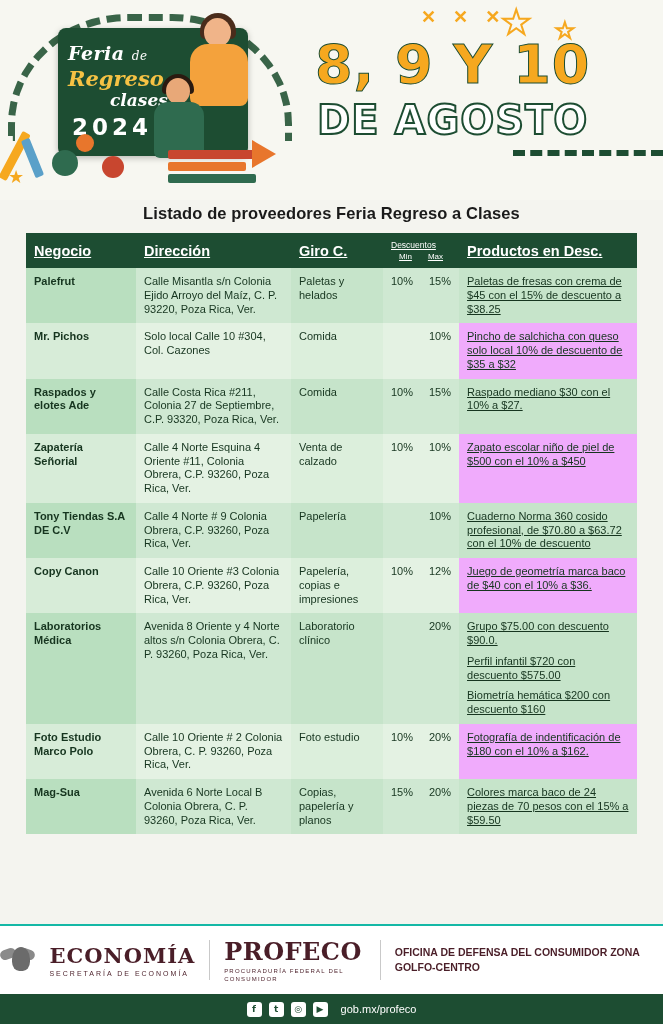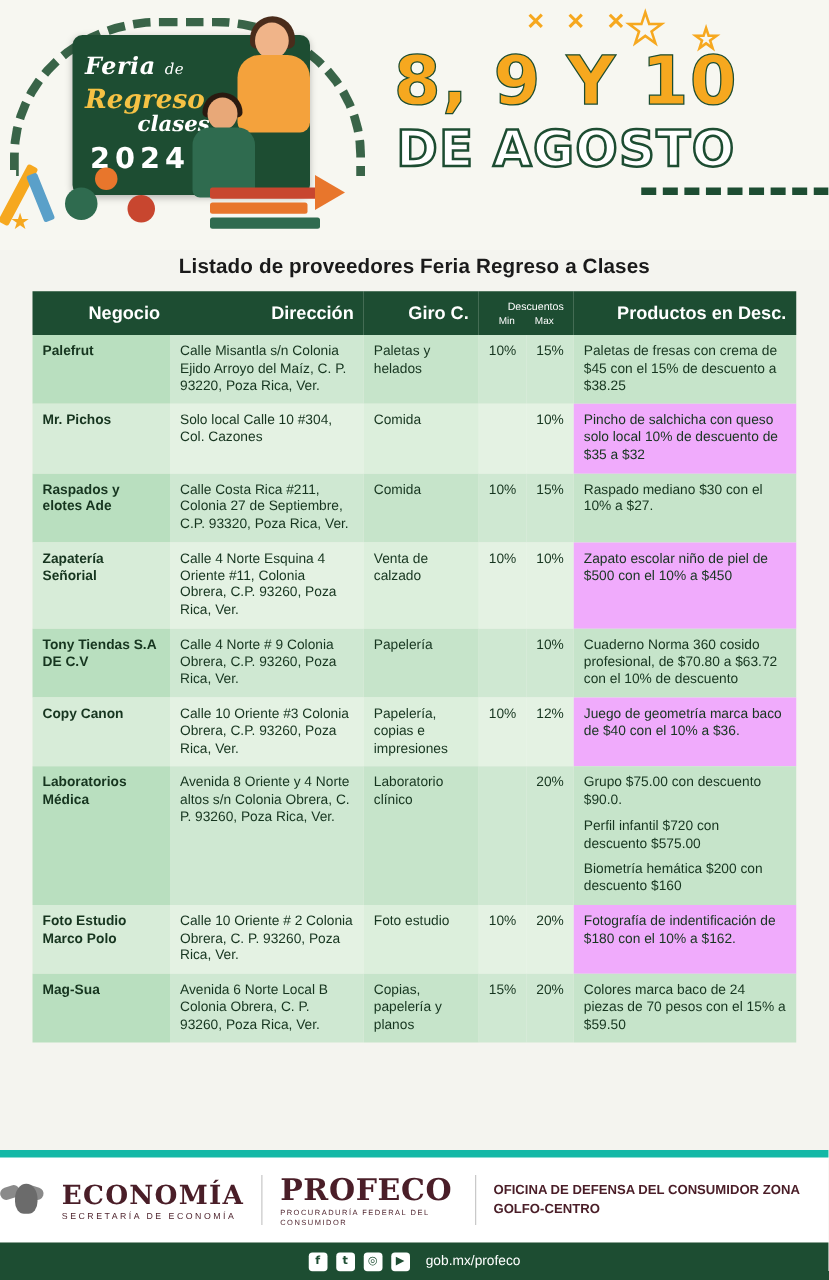--- a/index.html
+++ b/index.html
@@ -287,24 +287,25 @@
   table.providers {
     width: 100%;
     border-collapse: collapse;
     table-layout: fixed;
     font-size: 11px;
   }
   table.providers th {
     background: #1d4d32;
     color: #ffffff;
     font-size: 14.5px;
-    text-align: right;
+    text-align: left;
     padding: 7px 8px;
     vertical-align: middle;
     font-weight: bold;
+    text-decoration: underline;
   }
   th.desc-head {
     padding: 2px 4px 3px;
     text-align: center;
   }
   .desc-head .desc-title {
     font-size: 8.5px;
     font-weight: normal;
     display: block;
     margin-bottom: 2px;
@@ -329,20 +330,21 @@
     line-height: 1.2;
   }
   td.pct {
     text-align: center;
     font-size: 11px;
     padding-left: 2px;
     padding-right: 2px;
   }
   td.prod p {
     margin: 0 0 7px;
+    text-decoration: underline;
   }
   td.prod p:last-child {
     margin-bottom: 0;
   }
   
   .row-a td { background: #cfe8d2; }
   .row-b td { background: #e4f2e3; }
   .row-a td.negocio { background: #b9dfbf; }
   .row-b td.negocio { background: #d7ecd8; }
   .row-a td.giro { background: #c6e4ca; }
@@ -356,21 +358,21 @@
     bottom: 0;
     width: 663px;
   }
   .footer-top {
     background: #ffffff;
     height: 68px;
     display: flex;
     align-items: center;
     justify-content: center;
     gap: 14px;
-    border-top: 6px solid #14b8a6;
+    border-top: 2px solid #14b8a6;
   }
   .eagle {
     width: 44px;
     height: 34px;
     position: relative;
   }
   .eagle .e-body {
     position: absolute;
     left: 12px;
     top: 4px;

